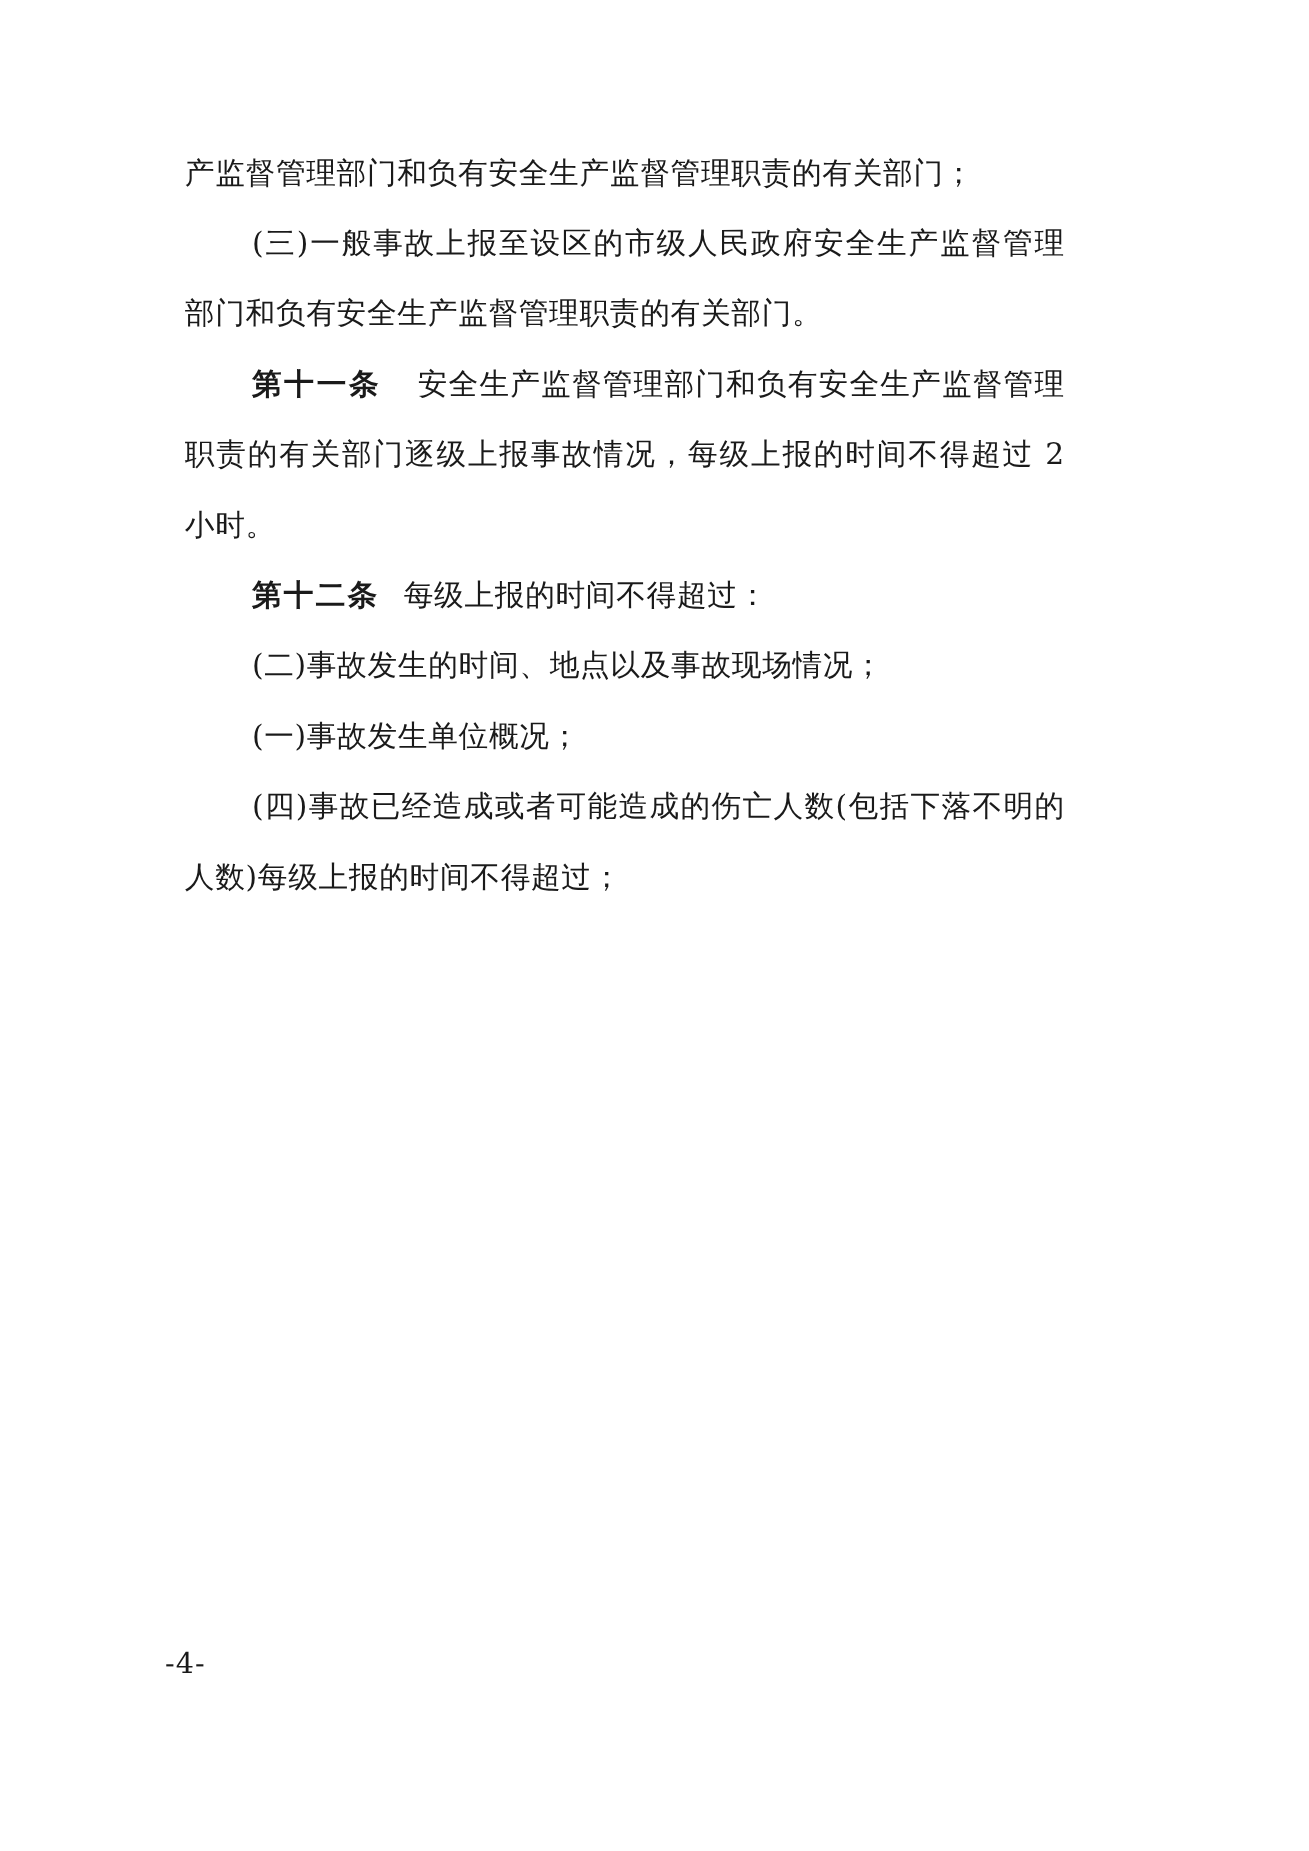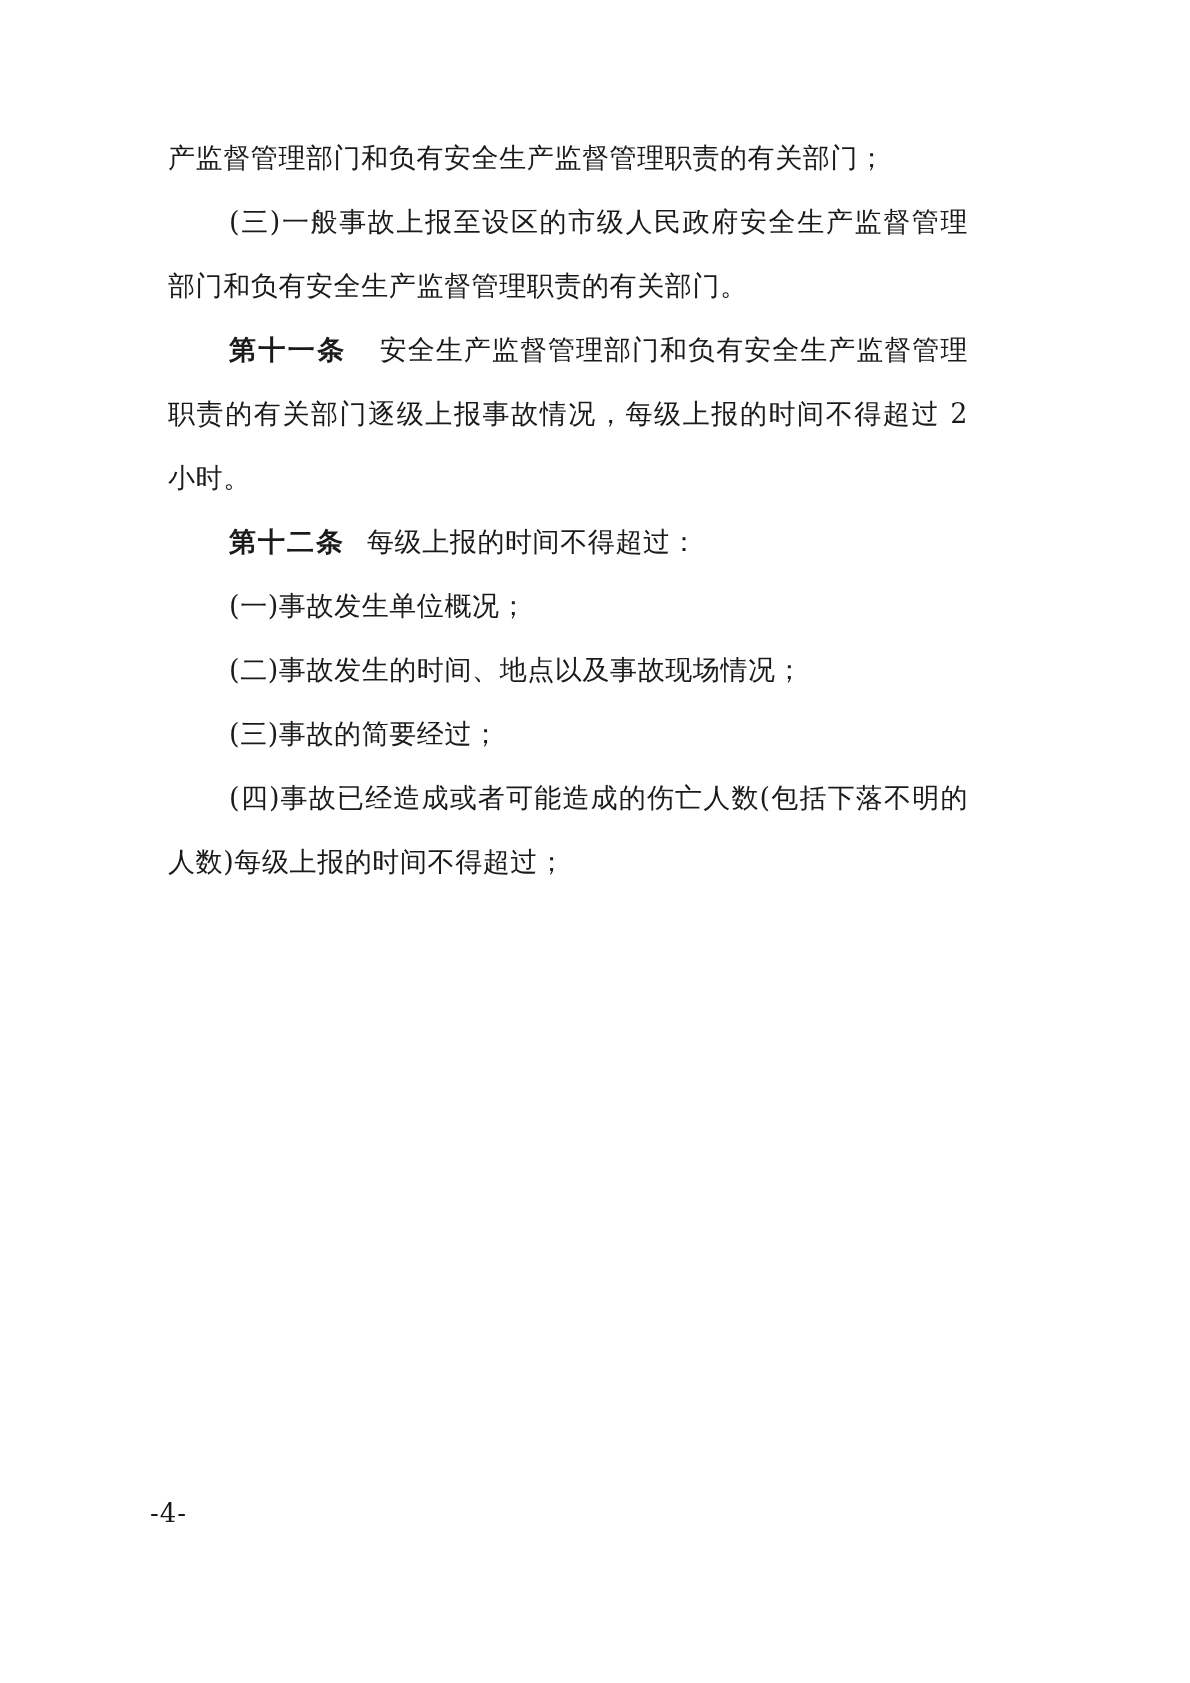--- a/index.html
+++ b/index.html
@@ -60,25 +60,24 @@
 
 
     <p class="para indent">(三)一般事故上报至设区的市级人民政府安全生产监督管理部门和负有安全生产监督管理职责的有关部门。</p>
 
 
 
     <p class="para indent"><span class="heading-label" style="margin-right: 33px;">第十一条</span><span>安全生产监督管理部门和负有安全生产监督管理职责的有关部门逐级上报事故情况，每级上报的时间不得超过 2 小时。</span></p>
 
     <p class="para indent"><span class="heading-label" style="margin-right: 22px;">第十二条</span><span>每级上报的时间不得超过：</span></p>
 
+    <p class="para indent">(二)事故发生的时间、地点以及事故现场情况；</p>
+
     <p class="para indent">(一)事故发生单位概况；</p>
 
-    <p class="para indent">(二)事故发生的时间、地点以及事故现场情况；</p>
-
-    <p class="para indent">(三)事故的简要经过；</p>
 
     <p class="para indent">(四)事故已经造成或者可能造成的伤亡人数(包括下落不明的人数)每级上报的时间不得超过；</p>
 
   </div>
 
   <div class="footer">-4-</div>
 
 </div>
 
 </body></html>

